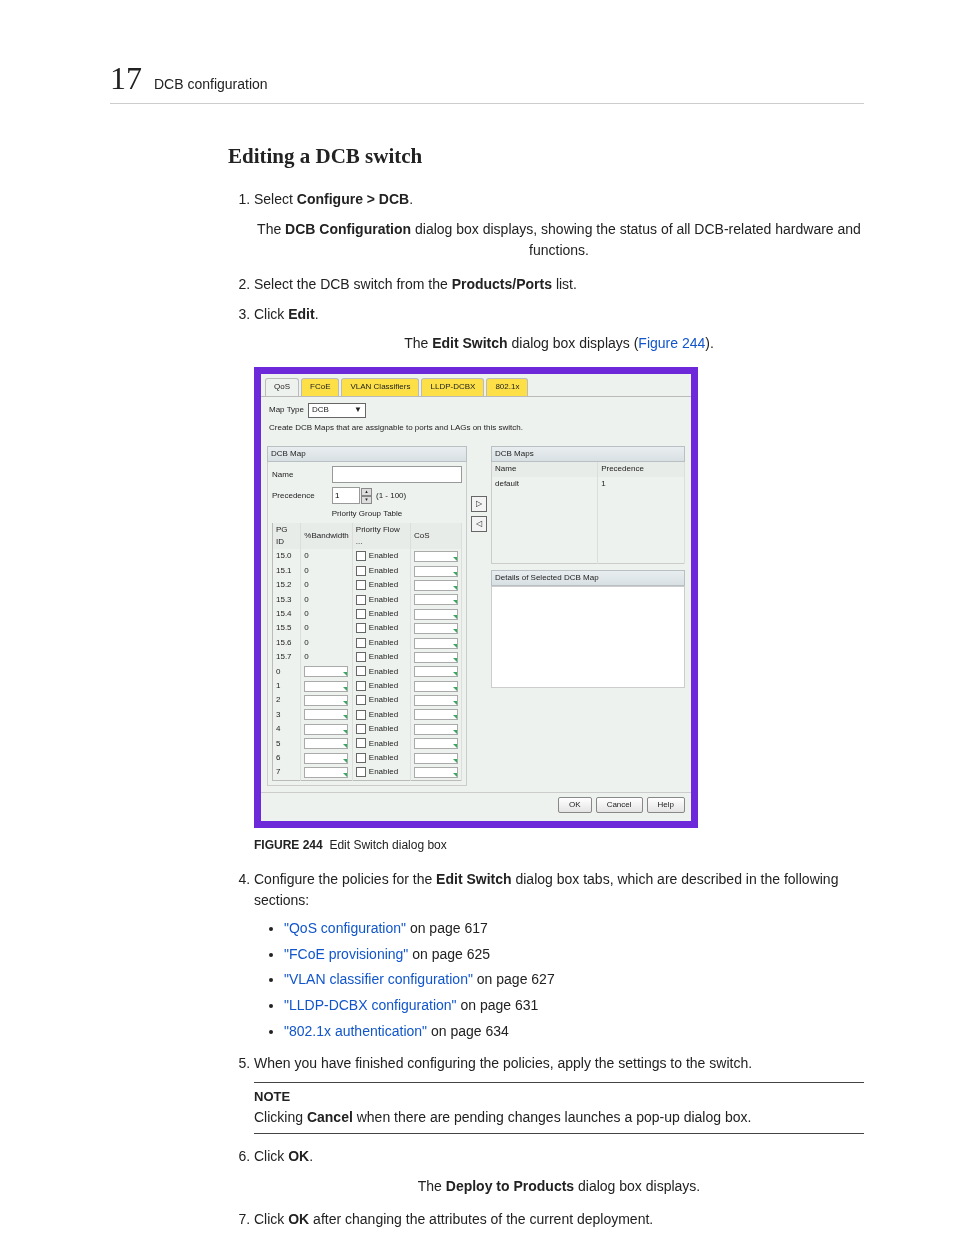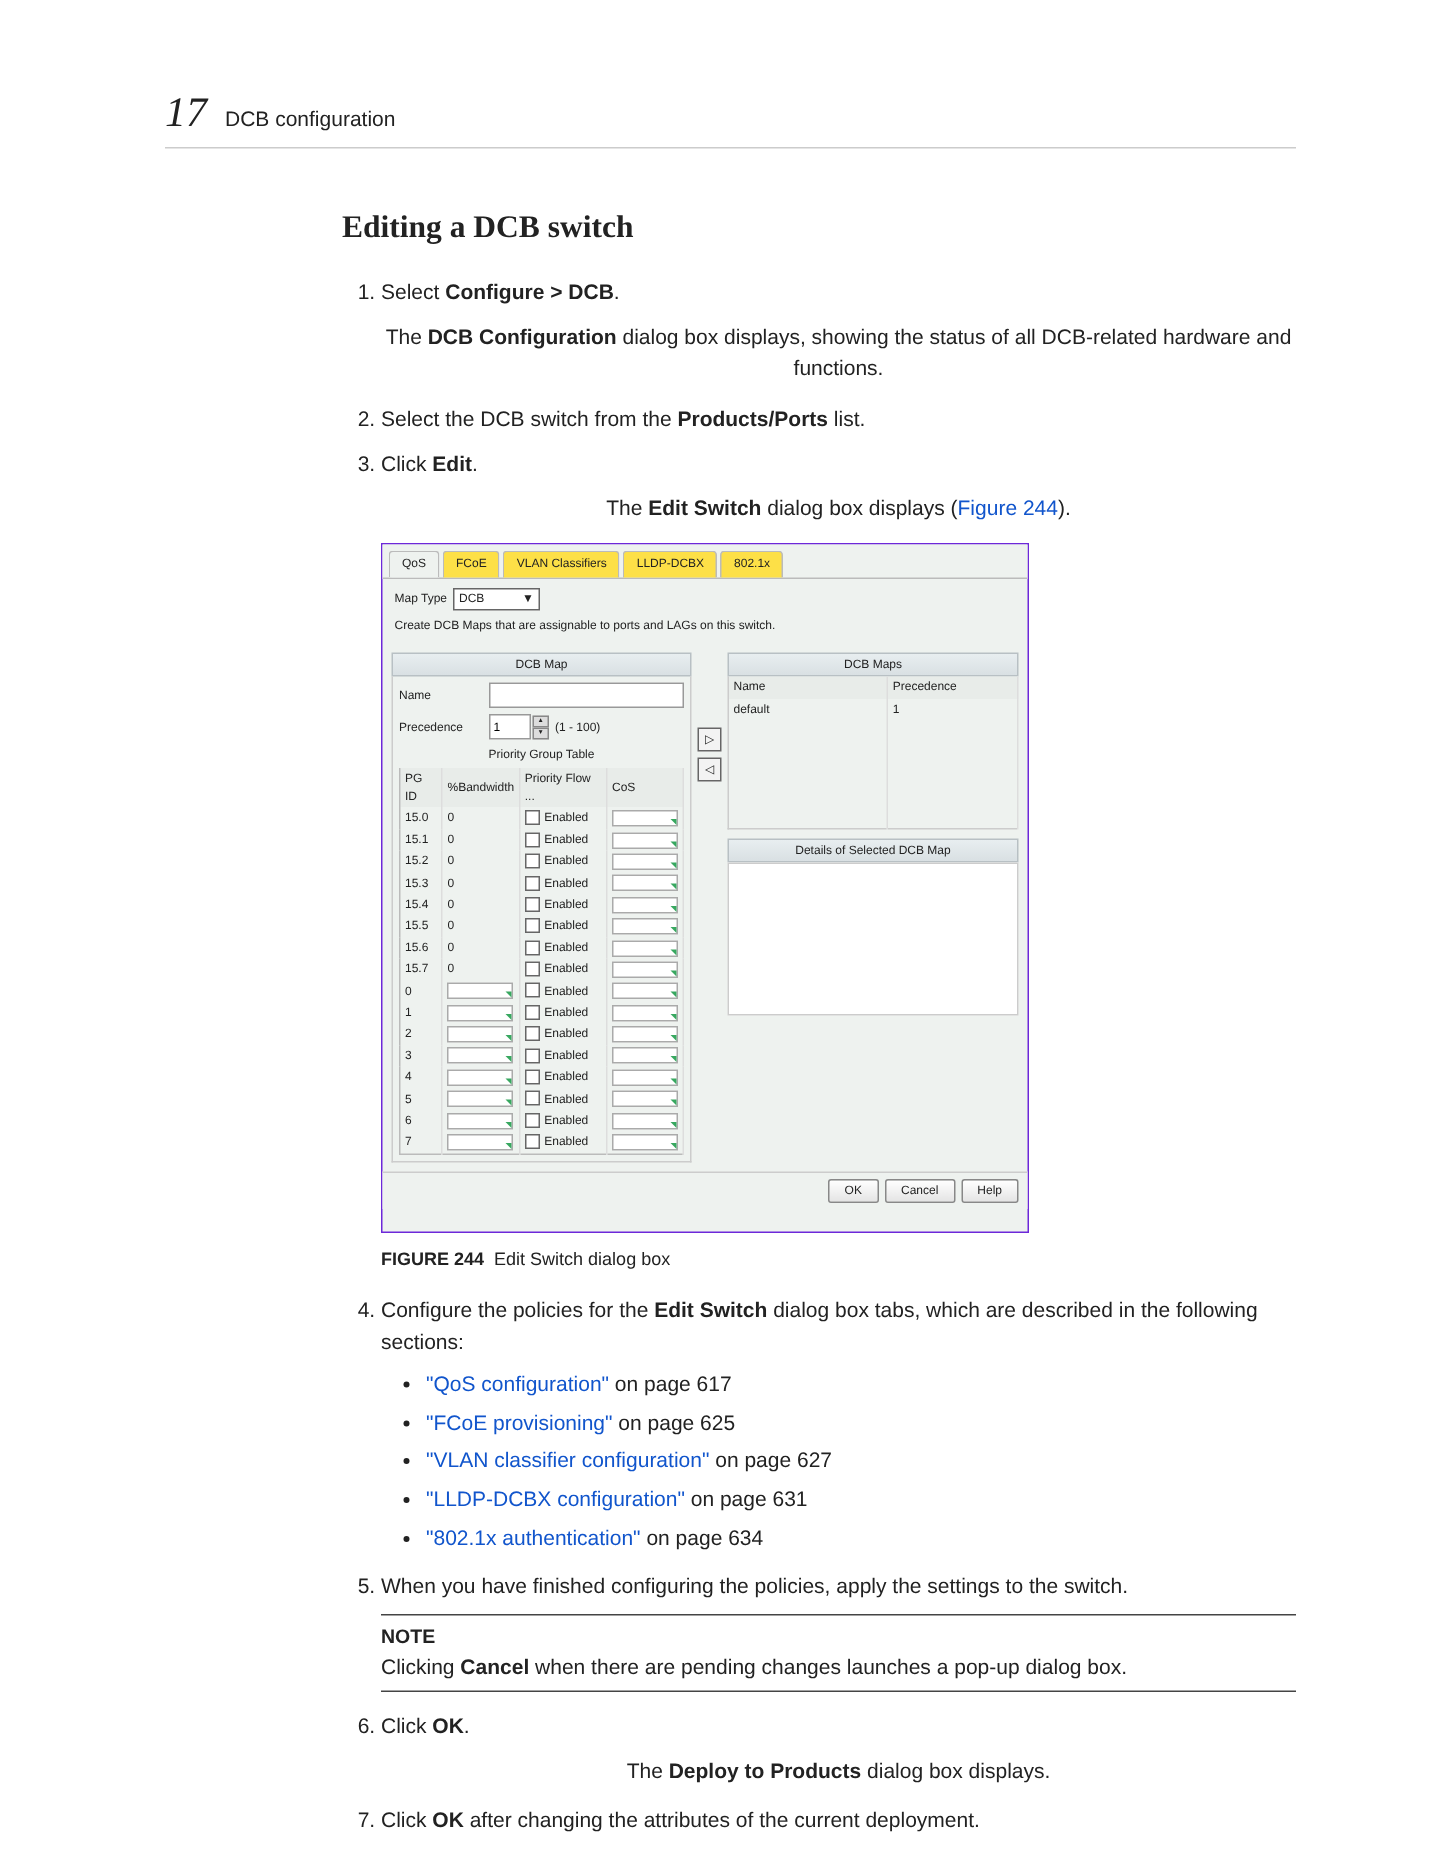--- a/index.html
+++ b/index.html
@@ -17,23 +17,22 @@
   .header {
     display: flex;
     align-items: baseline;
     gap: 12px;
     border-bottom: 1px solid #ccc;
     padding-bottom: 6px;
     margin-bottom: 40px;
   }
   .header-num {
     font-family: Georgia, 'Times New Roman', serif;
-    font-size: 28px;
+    font-size: 32px;
     font-weight: normal;
-    font-style: italic;
   }
   .header-title {
     font-size: 14px;
   }
   .content {
     margin-left: 118px;
   }
   h2.section-title {
     font-family: Georgia, 'Times New Roman', serif;
     font-size: 21px;
@@ -73,27 +72,27 @@
     font-size: 14px;
   }
   .note-block .note-heading {
     font-weight: bold;
     font-size: 13px;
   }
 
   
   .dialog {
     background: #eef2ef;
-    border: 1px solid #6d28d9;
+    border: 7px solid #6d28d9;
     width: 430px;
     font-size: 8px;
     font-family: Arial, sans-serif;
     color: #222;
     margin: 10px 0 8px 0;
-    padding-bottom: 15px;
+    padding-bottom: 4px;
   }
   .dlg-tabs {
     display: flex;
     gap: 2px;
     padding: 4px 4px 0 4px;
     background: #eef2ef;
     border-bottom: 1px solid #bbb;
   }
   .dlg-tab {
     padding: 2px 8px;
@@ -139,21 +138,20 @@
   .spinner { display:flex; align-items:center; }
   .spinner .field { width:22px; }
   .spinner .spin-btns { display:flex; flex-direction:column; margin-left:1px;}
   .spinner .spin-btns div { width:9px; height:6px; border:1px solid #888; background:#ddd; font-size:5px; line-height:4px; text-align:center;}
   .instruction-text { font-size:8px; margin-bottom:6px; }
   .panel-hdr {
     background: linear-gradient(#e8eef0,#d9e0e3);
     border: 1px solid #b8c0c4;
     padding: 1px 3px;
     font-size: 8px;
-    text-align: center;
   }
   .tbl {
     border: 1px solid #bbb;
     border-top: none;
     width: 100%;
     border-collapse: collapse;
     font-size: 8px;
   }
   .tbl th, .tbl td {
     border-right: 1px solid #ddd;

